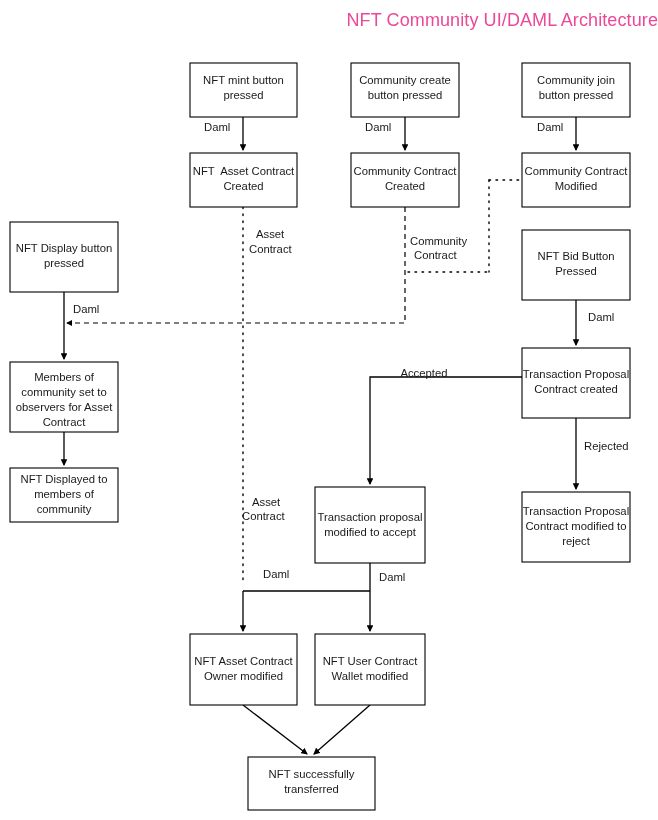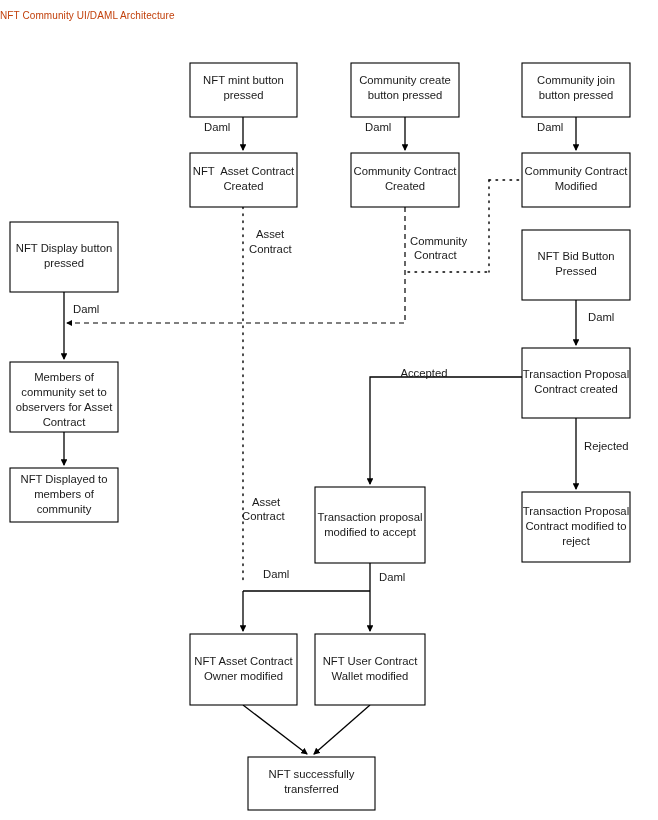--- a/index.html
+++ b/index.html
@@ -13,23 +13,23 @@
     height: 820px;
     background: #ffffff;
     overflow: hidden;
     font-family: "Liberation Sans", sans-serif;
   }
   #diagram-title {
     position: absolute;
     left: 0;
     top: 10px;
     width: 658px;
-    text-align: left;
-    font-size: 10px;
-    color: #c2410c;
+    text-align: right;
+    font-size: 18px;
+    color: #ec4899;
     letter-spacing: 0.1px;
   }
   svg.layer {
     position: absolute;
     left: 0;
     top: 0;
     width: 658px;
     height: 820px;
   }
   .node-label {

